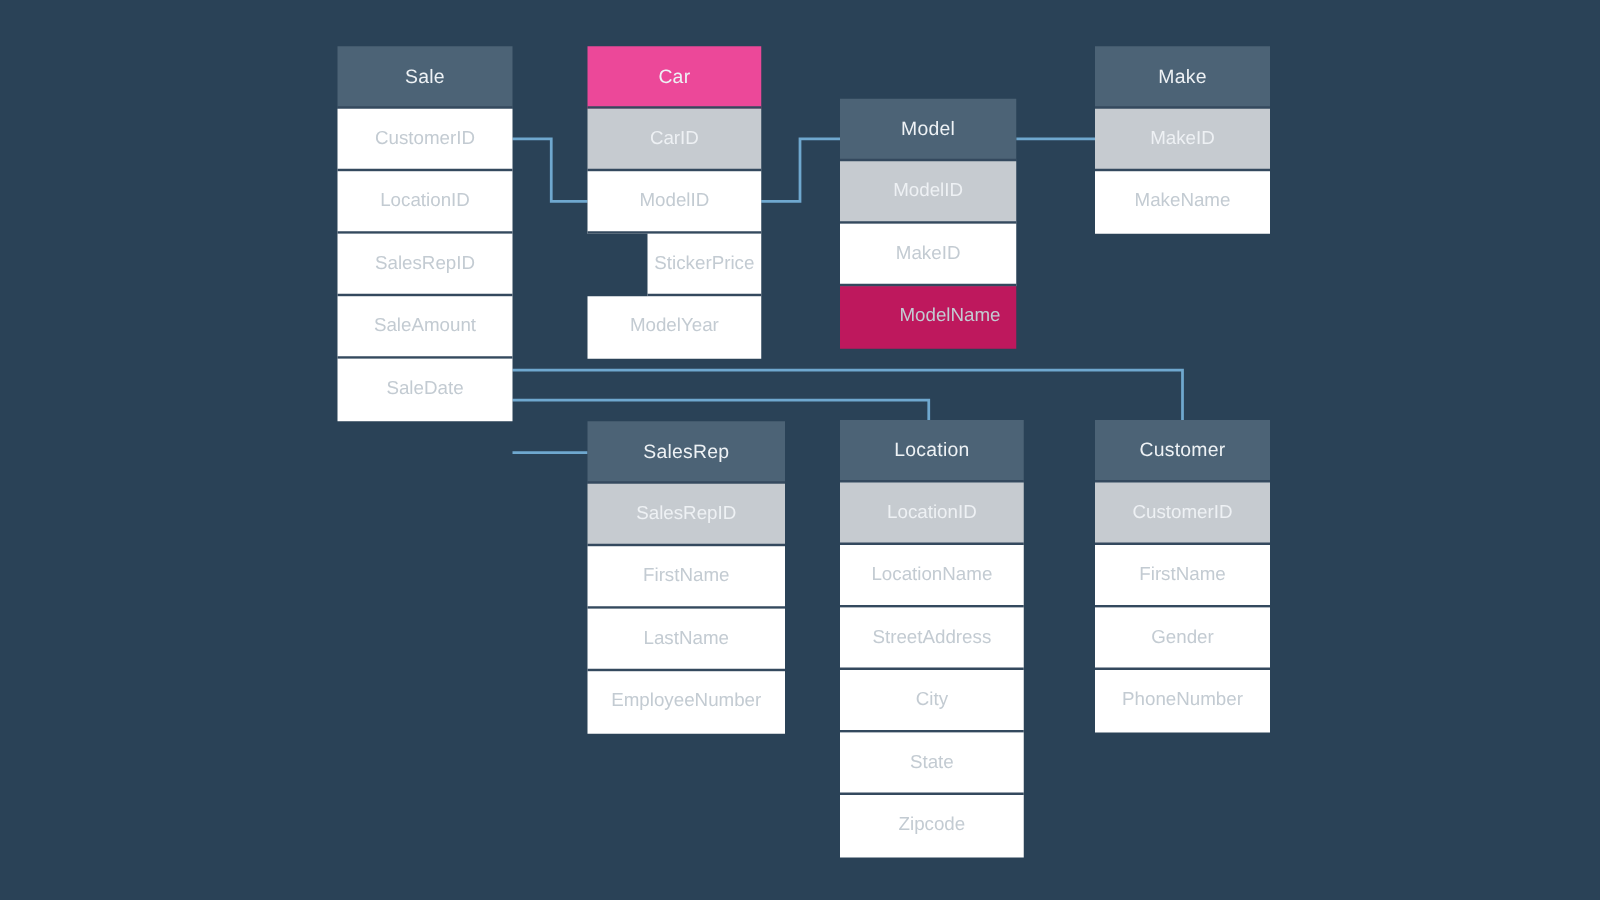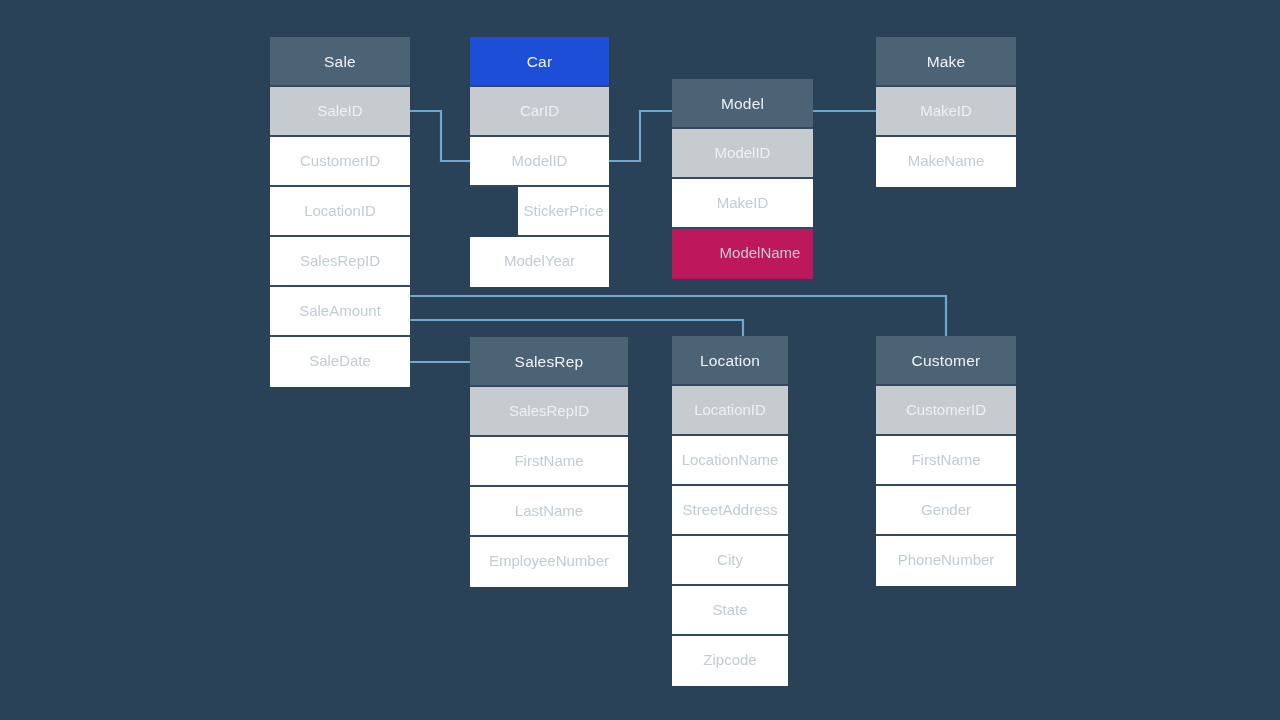--- a/index.html
+++ b/index.html
@@ -73,29 +73,28 @@
       <path d="M 410 111 L 441 111 L 441 161 L 470 161" fill="none" stroke="#6fa8cf" stroke-width="2.2" stroke-linecap="butt" stroke-linejoin="miter"></path>
       <path d="M 609 161 L 640 161 L 640 111 L 672 111" fill="none" stroke="#6fa8cf" stroke-width="2.2" stroke-linecap="butt" stroke-linejoin="miter"></path>
       <path d="M 813 111 L 876 111" fill="none" stroke="#6fa8cf" stroke-width="2.2" stroke-linecap="butt" stroke-linejoin="miter"></path>
       <path d="M 410 296 L 946 296 L 946 336" fill="none" stroke="#6fa8cf" stroke-width="2.2" stroke-linecap="butt" stroke-linejoin="miter"></path>
       <path d="M 410 320 L 743 320 L 743 336" fill="none" stroke="#6fa8cf" stroke-width="2.2" stroke-linecap="butt" stroke-linejoin="miter"></path>
       <path d="M 410 362 L 470 362" fill="none" stroke="#6fa8cf" stroke-width="2.2" stroke-linecap="butt" stroke-linejoin="miter"></path>
     </svg>
   <div id="entity-layer">
       <div class="entity" style="left: 270px; top: 37px; width: 140px;">
         <div class="entity-header" style="background: rgb(76, 99, 118);">Sale</div>
-        <div class="entity-field pk" style="background: rgb(198, 203, 208);">SaleID</div>
         <div class="entity-field" style="background: rgb(255, 255, 255);">CustomerID</div>
         <div class="entity-field" style="background: rgb(255, 255, 255);">LocationID</div>
         <div class="entity-field" style="background: rgb(255, 255, 255);">SalesRepID</div>
         <div class="entity-field" style="background: rgb(255, 255, 255);">SaleAmount</div>
         <div class="entity-field" style="background: rgb(255, 255, 255);">SaleDate</div>
       </div>
       <div class="entity" style="left: 470px; top: 37px; width: 139px;">
-        <div class="entity-header" style="background: #1d4ed8;">Car</div>
+        <div class="entity-header" style="background: #ec4899;">Car</div>
         <div class="entity-field pk" style="background: rgb(198, 203, 208);">CarID</div>
         <div class="entity-field" style="background: rgb(255, 255, 255);">ModelID</div>
         <div class="entity-field" style="background: rgb(255, 255, 255); margin-left: 48px;">StickerPrice</div>
         <div class="entity-field" style="background: rgb(255, 255, 255);">ModelYear</div>
       </div>
       <div class="entity" style="left: 672px; top: 37px; width: 141px;">
         <div class="entity-header" style="background: rgb(76, 99, 118); margin-top: 42px;">Model</div>
         <div class="entity-field pk" style="background: rgb(198, 203, 208);">ModelID</div>
         <div class="entity-field" style="background: rgb(255, 255, 255);">MakeID</div>
         <div class="entity-field" style="background: #be185d; padding-left: 35px;">ModelName</div>
@@ -105,21 +104,21 @@
         <div class="entity-field pk" style="background: rgb(198, 203, 208);">MakeID</div>
         <div class="entity-field" style="background: rgb(255, 255, 255);">MakeName</div>
       </div>
       <div class="entity" style="left: 470px; top: 337px; width: 158px;">
         <div class="entity-header" style="background: rgb(76, 99, 118);">SalesRep</div>
         <div class="entity-field pk" style="background: rgb(198, 203, 208);">SalesRepID</div>
         <div class="entity-field" style="background: rgb(255, 255, 255);">FirstName</div>
         <div class="entity-field" style="background: rgb(255, 255, 255);">LastName</div>
         <div class="entity-field" style="background: rgb(255, 255, 255);">EmployeeNumber</div>
       </div>
-      <div class="entity" style="left: 672px; top: 336px; width: 116px;">
+      <div class="entity" style="left: 672px; top: 336px; width: 147px;">
         <div class="entity-header" style="background: rgb(76, 99, 118);">Location</div>
         <div class="entity-field pk" style="background: rgb(198, 203, 208);">LocationID</div>
         <div class="entity-field" style="background: rgb(255, 255, 255);">LocationName</div>
         <div class="entity-field" style="background: rgb(255, 255, 255);">StreetAddress</div>
         <div class="entity-field" style="background: rgb(255, 255, 255);">City</div>
         <div class="entity-field" style="background: rgb(255, 255, 255);">State</div>
         <div class="entity-field" style="background: rgb(255, 255, 255);">Zipcode</div>
       </div>
       <div class="entity" style="left: 876px; top: 336px; width: 140px;">
         <div class="entity-header" style="background: rgb(76, 99, 118);">Customer</div>

